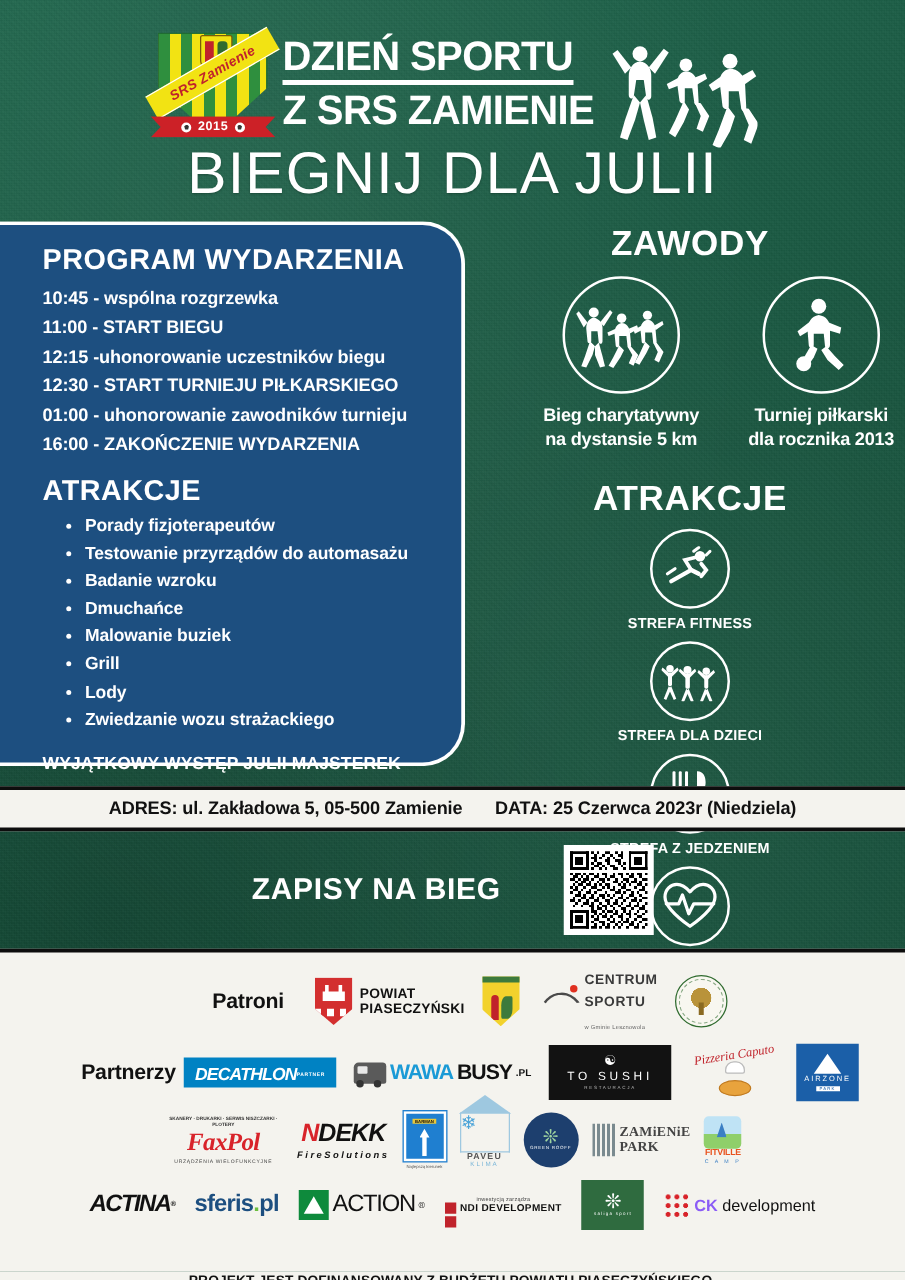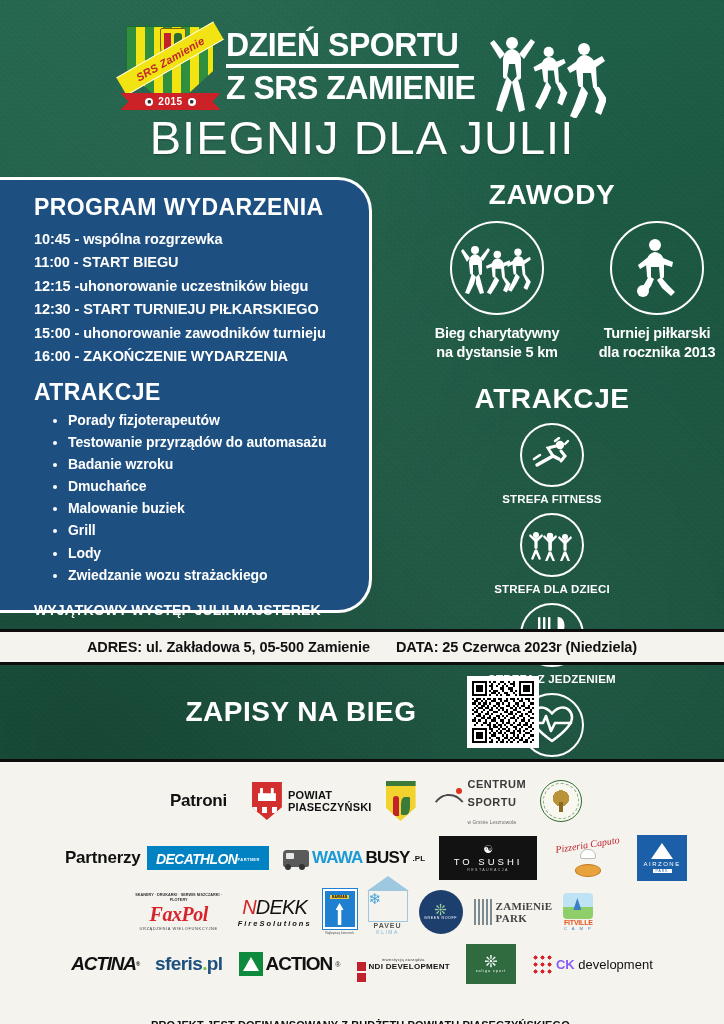--- a/index.html
+++ b/index.html
@@ -325,21 +325,21 @@
   
   .signup {
     height: 94px;
     display: flex;
     align-items: center;
     justify-content: center;
     gap: 50px;
   }
   .signup-text {
     color: #ffffff;
-    font-size: 28px;
+    font-size: 24px;
     font-weight: bold;
     letter-spacing: 0.5px;
   }
   .qr {
     width: 72px;
     height: 72px;
     background: #ffffff;
     padding: 5px;
   }
   .qr svg { display: block; }
@@ -584,21 +584,21 @@
   }
   .lg-airzone .nm { font-size: 6px; letter-spacing: 1.5px; }
   .lg-airzone .sub { font-size: 3.4px; background: #fff; color: #1b5fa8; padding: 0 3px; letter-spacing: 1px; }
 
   .lg-faxpol { flex-direction: column; width: 96px; }
   .lg-faxpol .top { font-size: 3.8px; font-weight: bold; color: #333; text-align: center; line-height: 1.3; }
   .lg-faxpol .mid { font-size: 20px; font-weight: bold; color: #d8232a; font-family: "Liberation Serif", serif; font-style: italic; letter-spacing: -0.5px; }
   .lg-faxpol .bot { font-size: 4px; color: #444; letter-spacing: 0.6px; }
 
   .lg-dekk { flex-direction: column; }
-  .lg-dekk .nm { font-size: 20px; font-weight: normal; color: #111; font-style: italic; letter-spacing: -0.8px; }
+  .lg-dekk .nm { font-size: 20px; font-weight: bold; color: #111; font-style: italic; letter-spacing: -0.8px; }
   .lg-dekk .nm .red { color: #d8232a; }
   .lg-dekk .sub { font-size: 7.5px; font-weight: bold; color: #111; letter-spacing: 2px; font-style: italic; }
 
   .lg-barman { flex-direction: column; }
   .lg-barman .sign {
     width: 34px; height: 40px;
     background: #1f7fd0;
     border: 2px solid #fff;
     outline: 1px solid #1f7fd0;
     position: relative;
@@ -719,21 +719,21 @@
     background: #0e8a3c;
     display: flex; align-items: center; justify-content: center;
   }
   .lg-action .mk::after {
     content: "";
     width: 0; height: 0;
     border-left: 8px solid transparent;
     border-right: 8px solid transparent;
     border-bottom: 14px solid #fff;
   }
-  .lg-action .tx { font-size: 19px; font-weight: bold; color: #111; letter-spacing: -1px; }
+  .lg-action .tx { font-size: 19px; font-weight: normal; color: #111; letter-spacing: -1px; }
   .lg-action sup { font-size: 7px; }
 
   .lg-ndi { flex-direction: column; }
   .lg-ndi .top { font-size: 4.4px; color: #444; letter-spacing: 0.2px; }
   .lg-ndi .row2 { display: flex; align-items: center; gap: 3px; }
   .lg-ndi .sq {
     width: 9px; height: 9px;
     background: #c0232b;
     box-shadow: 0 0 0 0 #c0232b;
     position: relative;
@@ -839,21 +839,21 @@
 
     <div class="left-col">
       <div class="blue-panel">
 
         <div class="panel-heading">PROGRAM WYDARZENIA</div>
         <ul class="schedule">
           <li>10:45 - wspólna rozgrzewka</li>
           <li>11:00 - START BIEGU</li>
           <li>12:15 -uhonorowanie uczestników biegu</li>
           <li>12:30 - START TURNIEJU PIŁKARSKIEGO</li>
-          <li>15:00 - uhonorowanie zawodników turnieju</li>
+          <li>01:00 - uhonorowanie zawodników turnieju</li>
           <li>16:00 - ZAKOŃCZENIE WYDARZENIA</li>
         </ul>
 
         <div class="attractions-heading">ATRAKCJE</div>
         <ul class="attractions">
           <li>Porady fizjoterapeutów</li>
           <li>Testowanie przyrządów do automasażu</li>
           <li>Badanie wzroku</li>
           <li>Dmuchańce</li>
           <li>Malowanie buziek</li>

